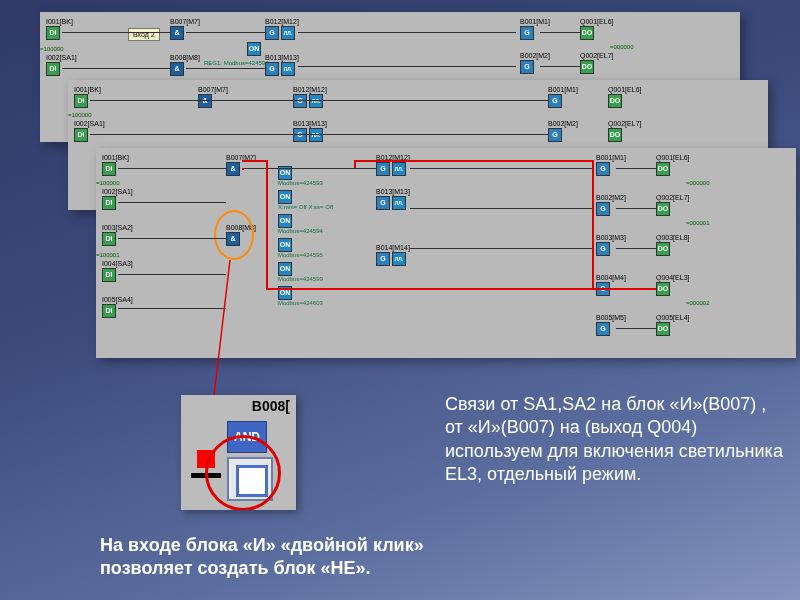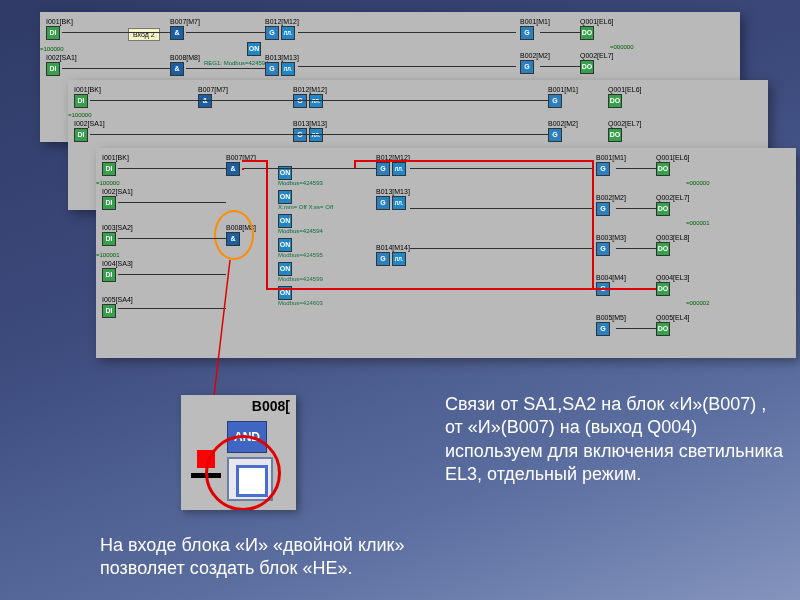--- a/index.html
+++ b/index.html
@@ -154,21 +154,21 @@
   }
 
   
   .caption {
     position: absolute;
     font: 18px/1.3 "Segoe UI", Arial, sans-serif;
     color: #fff;
     margin-top: 8px;
   }
   .cap-right { left: 445px; top: 385px; width: 340px; }
-  .cap-below { left: 100px; top: 526px; width: 380px; }
+  .cap-below { left: 100px; top: 526px; width: 380px; font-weight: bold; }
 
 </style>
 </head>
 <body>
 
 <div class="slide">
 
   <div class="panes">
 
     <div class="pane pane1">

